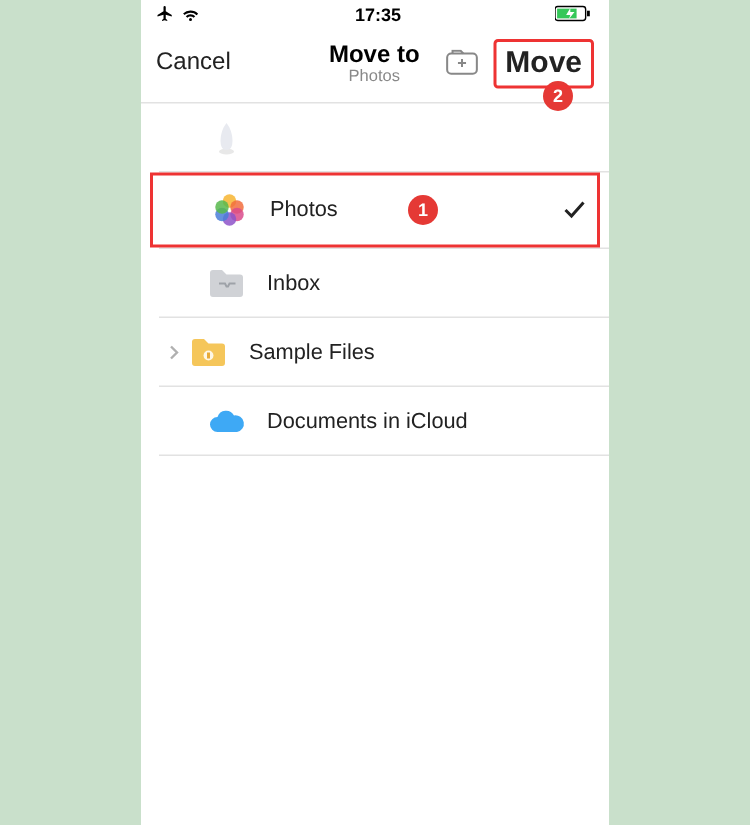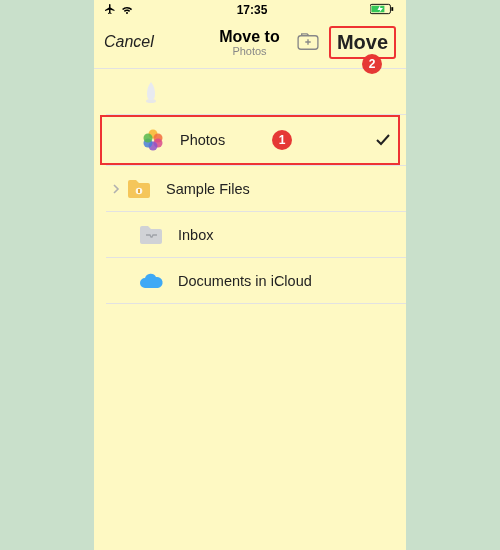--- a/index.html
+++ b/index.html
@@ -1,24 +1,24 @@
 <!DOCTYPE html>
 <html><head>
 <meta charset="utf-8">
 <style>
 * { margin:0; padding:0; box-sizing:border-box; font-family:-apple-system,Helvetica,Arial,sans-serif; }
 body { background:#c9e0cb; width:500px; height:550px; display:flex; justify-content:center; }
-.phone { width:312px; height:550px; background:#fef9c3; position:relative; overflow:hidden; }
+.phone { width:312px; height:550px; background:#ffffff; position:relative; overflow:hidden; }
 .statusbar { height:20px; display:flex; align-items:center; justify-content:space-between; padding:0 10px; font-size:12px; font-weight:600; }
 .sb-left, .sb-right { display:flex; align-items:center; gap:4px; }
 .header { height:44px; display:flex; align-items:center; justify-content:space-between; padding:0 10px; position:relative; }
 .title-block { position:absolute; left:0; right:1px; text-align:center; pointer-events:none; }
 .title { font-size:16px; font-weight:600; color:#000; }
 .subtitle { font-size:11px; color:#888; margin-top:-1px; }
-.cancel { font-size:16px; color:#222; z-index:1;font-style:italic; }
+.cancel { font-size:16px; color:#222; z-index:1; }
 .right-group { display:flex; align-items:center; gap:10px; z-index:1; }
 .newfolder-icon svg { display:block; }
 .move-btn { font-size:20px; font-weight:600; color:#222; padding:3px 6px; }
 .hl-red { border:2px solid #e33; border-radius:3px; }
 .badge { position:absolute; width:20px; height:20px; border-radius:50%; background:#e53935; color:#fff; font-size:12px; font-weight:600; display:flex; align-items:center; justify-content:center; }
 .badge-2 { top:54px; right:24px; }
 .list { margin-top:4px; }
 .row { display:flex; align-items:center; height:46px; padding-left:12px; position:relative; }
 .row-sep::after { content:""; position:absolute; bottom:0; left:12px; right:0; height:1px; background:#e2e2e2; }
 .chev { width:20px; display:flex; justify-content:center; color:#bbb; }
@@ -118,49 +118,49 @@
           <svg width="16" height="14" viewBox="0 0 16 14">
               <path d="M2 7 l4 4 8-9" fill="none" stroke="#222" stroke-width="2"></path>
             </svg>
         </span>
       </div>
       <div class="badge badge-1">1</div>
     </div>
     <div class="hsep"></div>
 
     <div class="row row-sep">
+      <span class="indent"></span>
+      <span class="icon">
+        <svg width="26" height="22" viewBox="0 0 26 22">
+            <path class="folder-inbox" d="M2 4 q0-2 2-2 h6 l3 3 h9 q2 0 2 2 v11 q0 2-2 2 H4 q-2 0-2-2 z"></path>
+            <path d="M8 11 h4 l1 2 h1 l1-2 h4" stroke="#9ea2a8" fill="none" stroke-width="1.3"></path>
+          </svg>
+      </span>
+      <span class="label">Inbox</span>
+    </div>
+
+    <div class="row row-sep">
       <span class="chev">
         <svg width="12" height="12" viewBox="0 0 12 12">
             <path d="M4 2 l4 4 -4 4" fill="none" stroke="#b0b0b0" stroke-width="1.6"></path>
           </svg>
       </span>
       <span class="icon">
         <svg width="26" height="22" viewBox="0 0 26 22">
             <path class="folder-yel" d="M2 4 q0-2 2-2 h6 l3 3 h9 q2 0 2 2 v11 q0 2-2 2 H4 q-2 0-2-2 z"></path>
             <circle cx="13" cy="13" r="3.3" fill="#fff" opacity="0.85"></circle>
             <rect x="12" y="11" width="2" height="4" fill="#e6a93a"></rect>
           </svg>
       </span>
       <span class="label">Sample Files</span>
     </div>
 
     <div class="row row-sep">
       <span class="indent"></span>
       <span class="icon">
-        <svg width="26" height="22" viewBox="0 0 26 22">
-            <path class="folder-inbox" d="M2 4 q0-2 2-2 h6 l3 3 h9 q2 0 2 2 v11 q0 2-2 2 H4 q-2 0-2-2 z"></path>
-            <path d="M8 11 h4 l1 2 h1 l1-2 h4" stroke="#9ea2a8" fill="none" stroke-width="1.3"></path>
-          </svg>
-      </span>
-      <span class="label">Inbox</span>
-    </div>
-
-    <div class="row row-sep">
-      <span class="indent"></span>
-      <span class="icon">
         <svg width="26" height="18" viewBox="0 0 26 18">
             <path fill="#3ea9f5" d="M20 16 H7 a5 5 0 0 1 0-10 a6 6 0 0 1 11-1 a5 5 0 0 1 2 11z"></path>
           </svg>
       </span>
       <span class="label">Documents in iCloud</span>
     </div>
 
   </div>
 </div>
 

